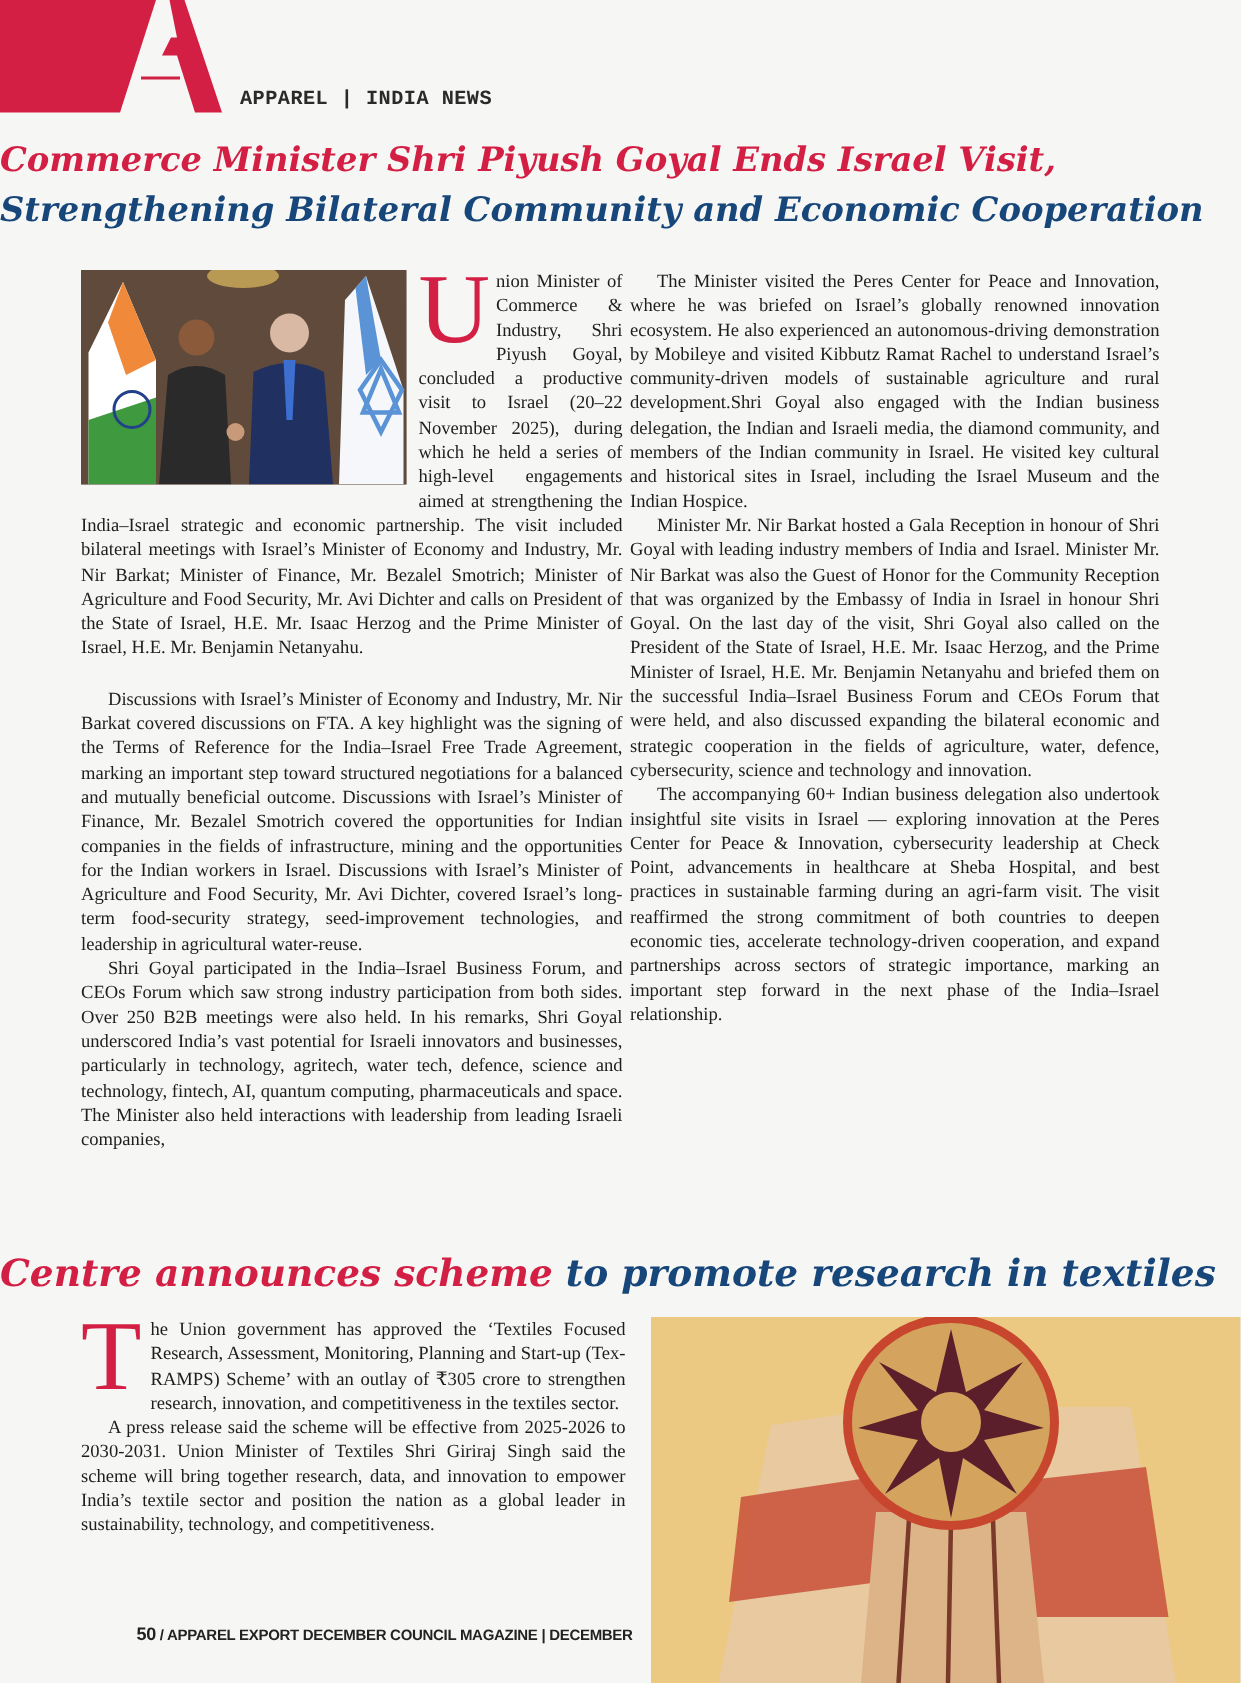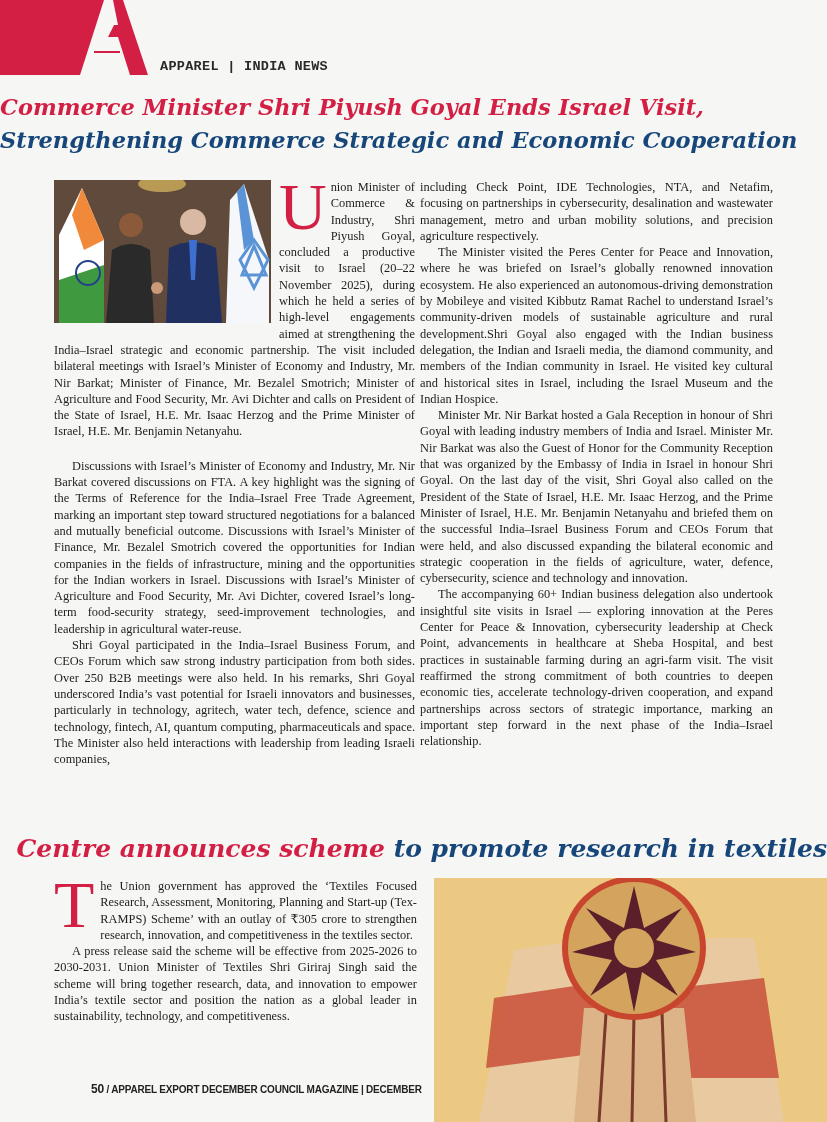--- a/index.html
+++ b/index.html
@@ -32,21 +32,21 @@
     float:left; width:217px; height:143px; margin:1px 8px 4px 0;
     position:relative; overflow:hidden;
     background:linear-gradient(180deg,#6a5646 0%,#5b4536 55%,#4a3a30 100%);
   }
   .drop-cap {
     float:left; font-size:66px; line-height:52px; color:#d31f44;
     margin:2px 4px 0 0; font-family:"Liberation Serif", serif;
   }
   .gap { height:18px; }
   .headline2 {
-    position:absolute; left:0; width:827px; top:830px; text-align:right;
+    position:absolute; left:0; width:827px; top:830px; text-align:left;
     font-family:"DejaVu Serif", serif; font-style:italic; font-weight:bold;
     font-size:25px; line-height:38px;
   }
   .headline2 .red { color:#d31f44; }
   .headline2 .blue { color:#17467a; }
   .col-bottom { position:absolute; left:54px; top:878px; width:363px; }
   .drop-cap-t {
     float:left; font-size:66px; line-height:52px; color:#d31f44;
     margin:1px 6px 0 0; font-family:"Liberation Serif", serif;
   }
@@ -66,21 +66,21 @@
 <body>
 
 <svg class="logo-block" viewBox="0 0 150 76">
   <polygon points="0,0 104,0 80,75 0,75" fill="#d31f44"></polygon>
   <polygon points="113,0 123,0 148,75 130,75 118,37 108,37 114,25 118,25" fill="#d31f44"></polygon>
   <line x1="94" y1="52" x2="120" y2="52" stroke="#d31f44" stroke-width="2"></line>
 </svg>
 <div class="section-tag">APPAREL | INDIA NEWS</div>
 
 <h1 class="headline l1">Commerce Minister Shri Piyush Goyal Ends Israel Visit,</h1>
-<h1 class="headline l2">Strengthening Commerce Strategic and Economic Cooperation</h1>
+<h1 class="headline l2">Strengthening Bilateral Community and Economic Cooperation</h1>
 
 <div class="col-left body-text">
   <div class="photo1">
     <svg width="217" height="143" viewBox="0 0 217 143">
       <rect width="217" height="143" fill="#5f4a3b"></rect>
       <ellipse cx="108" cy="4" rx="24" ry="8" fill="#b89a55"></ellipse>
 
       <polygon points="5,143 5,55 28,8 50,60 50,143" fill="#ffffff"></polygon>
       <polygon points="28,8 50,60 30,70 18,35" fill="#f08a3a"></polygon>
       <polygon points="5,100 50,85 50,143 5,143" fill="#3f9a3f"></polygon>
@@ -100,21 +100,20 @@
       <circle cx="103" cy="108" r="6" fill="#c89a7a"></circle>
     </svg>
   </div>
   <p class="noindent"><span class="drop-cap">U</span><span>nion Minister of Commerce &amp; Industry, Shri Piyush Goyal, concluded a productive visit to Israel (20–22 November 2025), during which he held a series of high-level engagements aimed at strengthening the India–Israel strategic and economic partnership. The visit included bilateral meetings with Israel’s Minister of Economy and Industry, Mr. Nir Barkat; Minister of Finance, Mr. Bezalel Smotrich; Minister of Agriculture and Food Security, Mr. Avi Dichter and calls on President of the State of Israel, H.E. Mr. Isaac Herzog and the Prime Minister of Israel, H.E. Mr. Benjamin Netanyahu.</span></p>
   <div class="gap"></div>
   <p>Discussions with Israel’s Minister of Economy and Industry, Mr. Nir Barkat covered discussions on FTA. A key highlight was the signing of the Terms of Reference for the India–Israel Free Trade Agreement, marking an important step toward structured negotiations for a balanced and mutually beneficial outcome. Discussions with Israel’s Minister of Finance, Mr. Bezalel Smotrich covered the opportunities for Indian companies in the fields of infrastructure, mining and the opportunities for the Indian workers in Israel. Discussions with Israel’s Minister of Agriculture and Food Security, Mr. Avi Dichter, covered Israel’s long-term food-security strategy, seed-improvement technologies, and leadership in agricultural water-reuse.</p>
   <p>Shri Goyal participated in the India–Israel Business Forum, and CEOs Forum which saw strong industry participation from both sides. Over 250 B2B meetings were also held.  In his remarks, Shri Goyal underscored India’s vast potential for Israeli innovators and businesses, particularly in technology, agritech, water tech, defence, science and technology, fintech, AI, quantum computing, pharmaceuticals and space. The Minister also held interactions with leadership from leading Israeli companies,</p>
 </div>
 
 <div class="col-right body-text">
-  <p class="noindent">including Check Point, IDE Technologies, NTA, and Netafim, focusing on partnerships in cybersecurity, desalination and wastewater management, metro and urban mobility solutions, and precision agriculture respectively.</p>
   <p>The Minister visited the Peres Center for Peace and Innovation, where he was briefed on Israel’s globally renowned innovation ecosystem. He also experienced an autonomous-driving demonstration by Mobileye and visited Kibbutz Ramat Rachel to understand Israel’s community-driven models of sustainable agriculture and rural development.Shri Goyal also engaged with the Indian business delegation, the Indian and Israeli media, the diamond community, and members of the Indian community in Israel. He visited key cultural and historical sites in Israel, including the Israel Museum and the Indian Hospice.</p>
   <p>Minister Mr.  Nir Barkat hosted a Gala Reception in honour of Shri Goyal with leading industry members of India and Israel. Minister Mr. Nir Barkat was also the Guest of Honor for the Community Reception that was organized by the Embassy of India in Israel in honour Shri Goyal. On the last day of the visit, Shri Goyal also called on the President of the State of Israel, H.E. Mr. Isaac Herzog, and the Prime Minister of Israel, H.E. Mr. Benjamin Netanyahu and briefed them on the successful India–Israel Business Forum and CEOs Forum that were held, and also discussed expanding the bilateral economic and strategic cooperation in the fields of agriculture, water, defence, cybersecurity, science and technology and innovation.</p>
   <p>The accompanying 60+ Indian business delegation also undertook insightful site visits in Israel — exploring innovation at the Peres Center for Peace &amp; Innovation, cybersecurity leadership at Check Point, advancements in healthcare at Sheba Hospital, and best practices in sustainable farming during an agri-farm visit. The visit reaffirmed the strong commitment of both countries to deepen economic ties, accelerate technology-driven cooperation, and expand partnerships across sectors of strategic importance, marking an important step forward in the next phase of the India–Israel relationship.</p>
 </div>
 
 <h2 class="headline2"><span class="red">Centre announces scheme</span><span class="blue"> to promote research in textiles</span></h2>
 
 <div class="col-bottom body-text">
   <p class="noindent"><span class="drop-cap-t">T</span><span>he Union government has approved the ‘Textiles Focused Research, Assessment, Monitoring, Planning and Start-up (Tex-RAMPS) Scheme’ with an outlay of ₹305 crore to strengthen research, innovation, and competitiveness in the textiles sector.</span></p>
   <p>A press release said the scheme will be effective from 2025-2026 to 2030-2031. Union Minister of Textiles Shri Giriraj Singh said the scheme will bring together research, data, and innovation to empower India’s textile sector and position the nation as a global leader in sustainability, technology, and competitiveness.</p>

